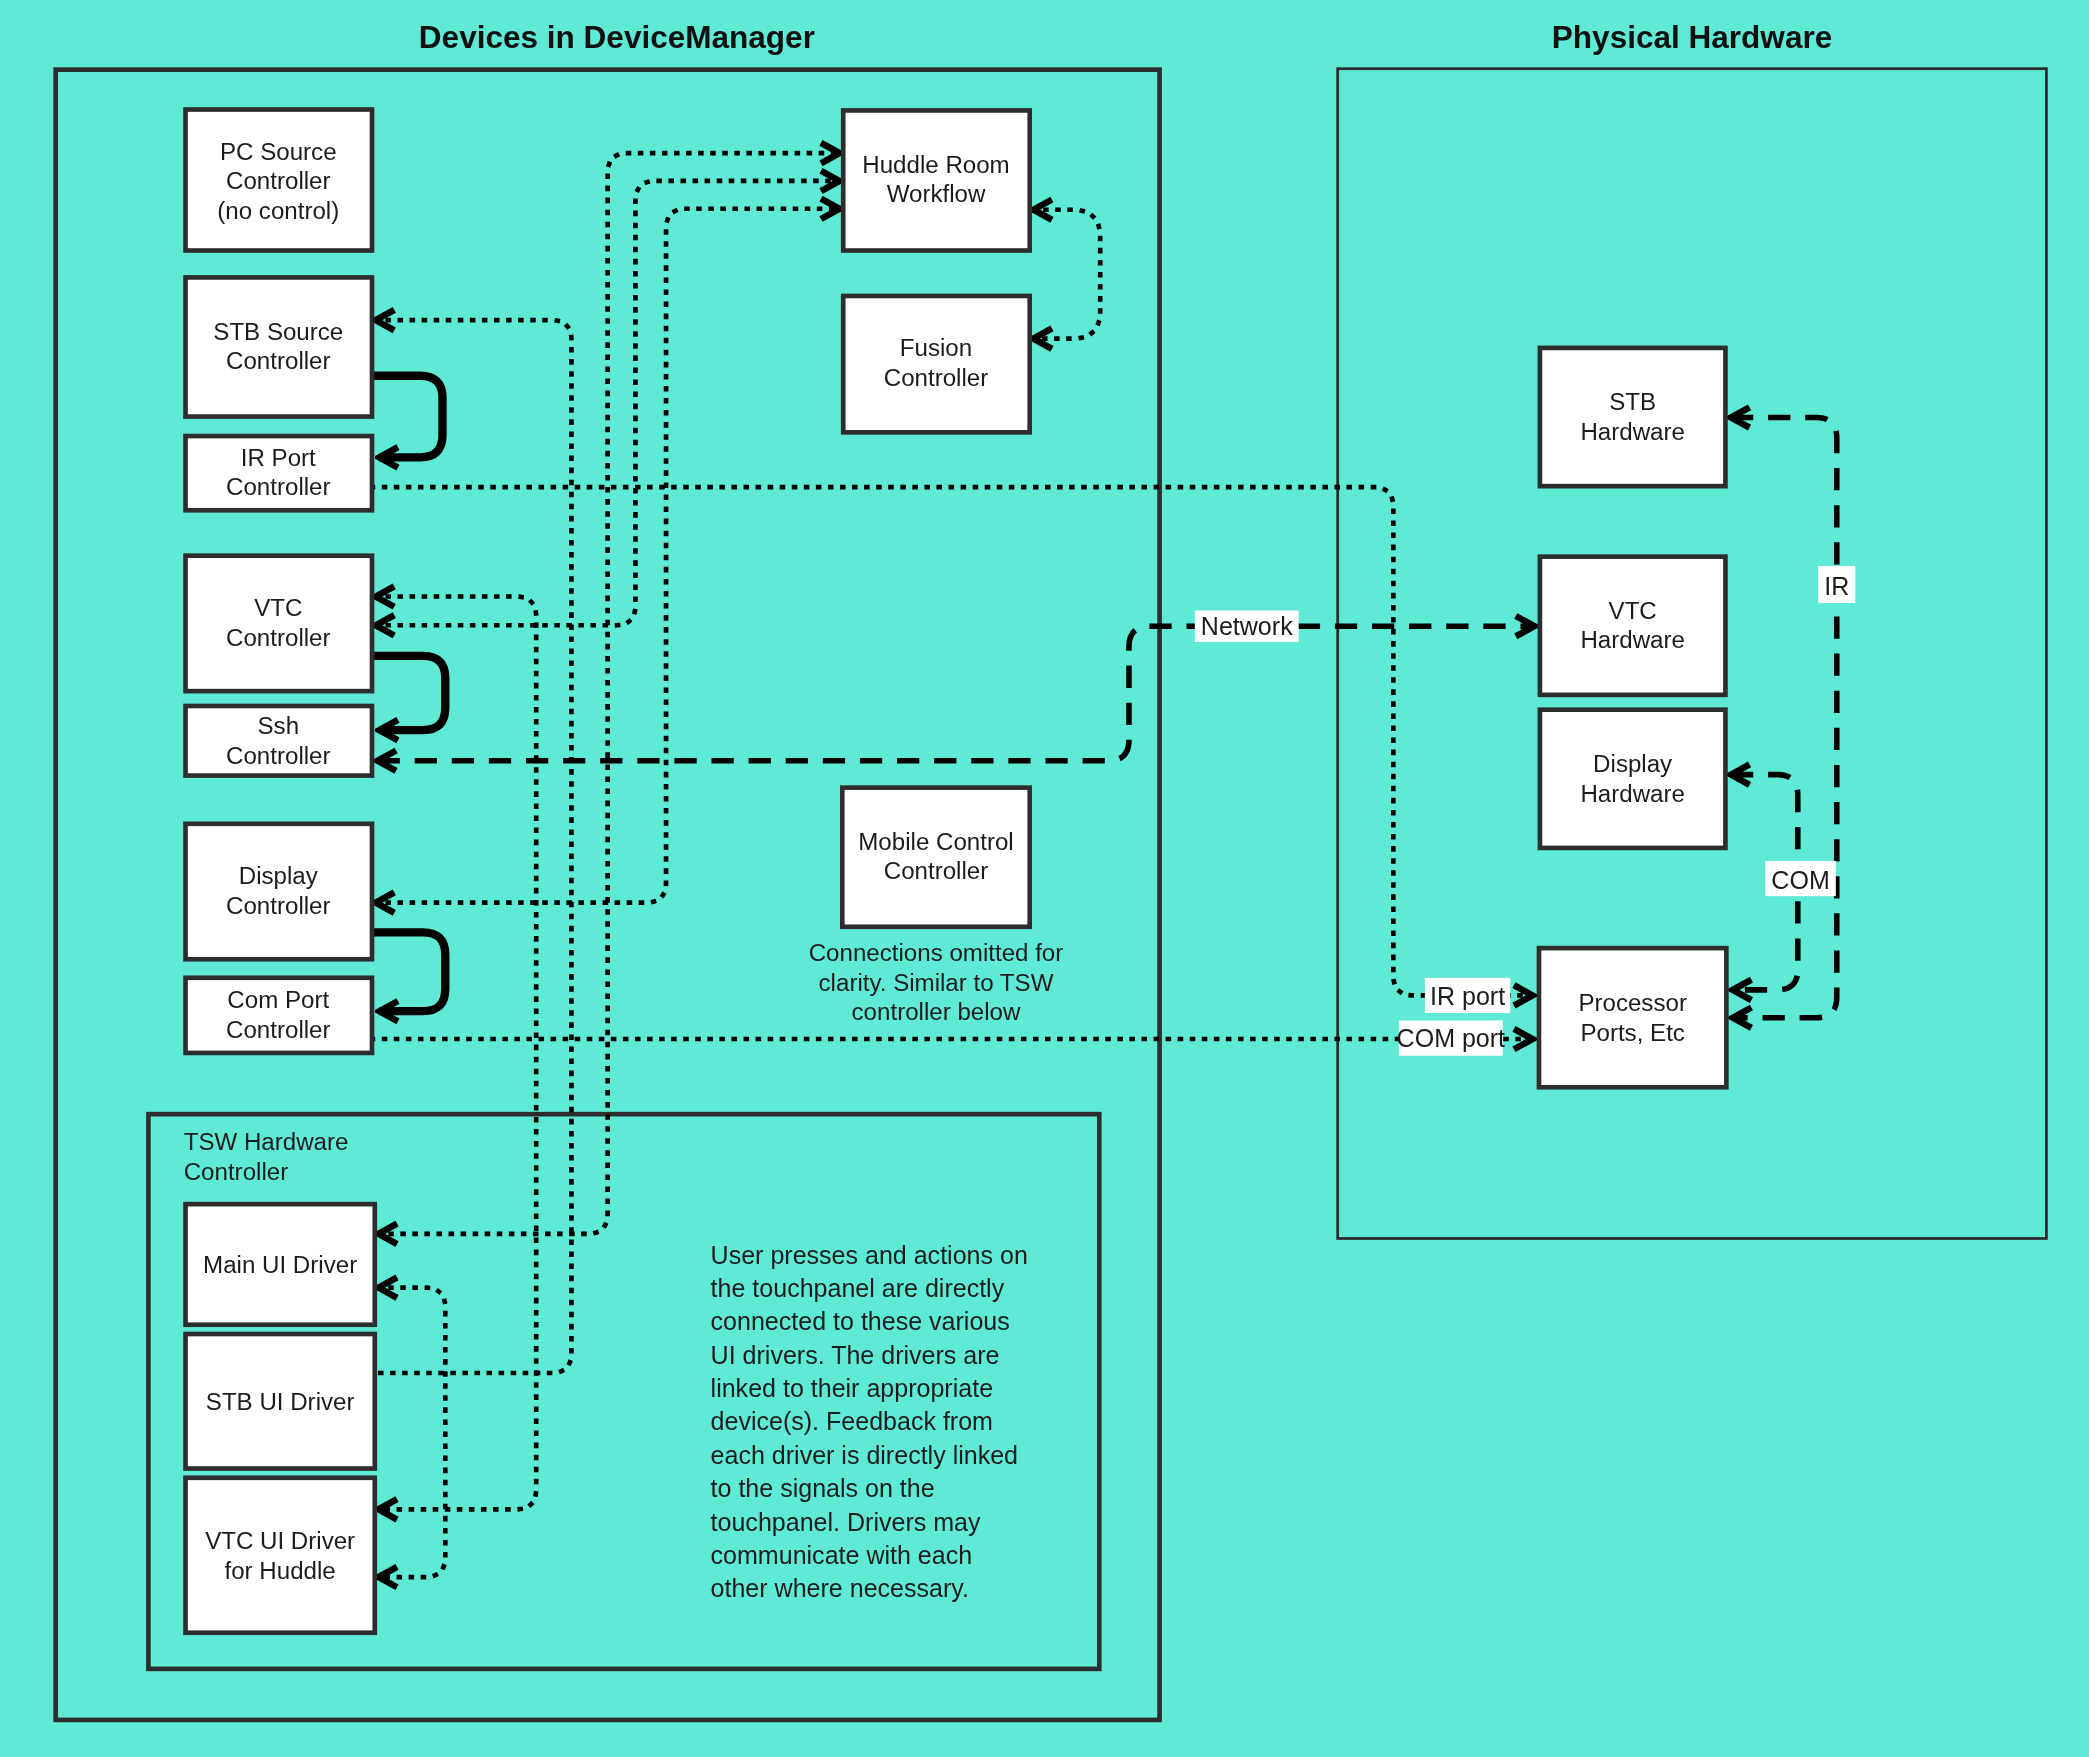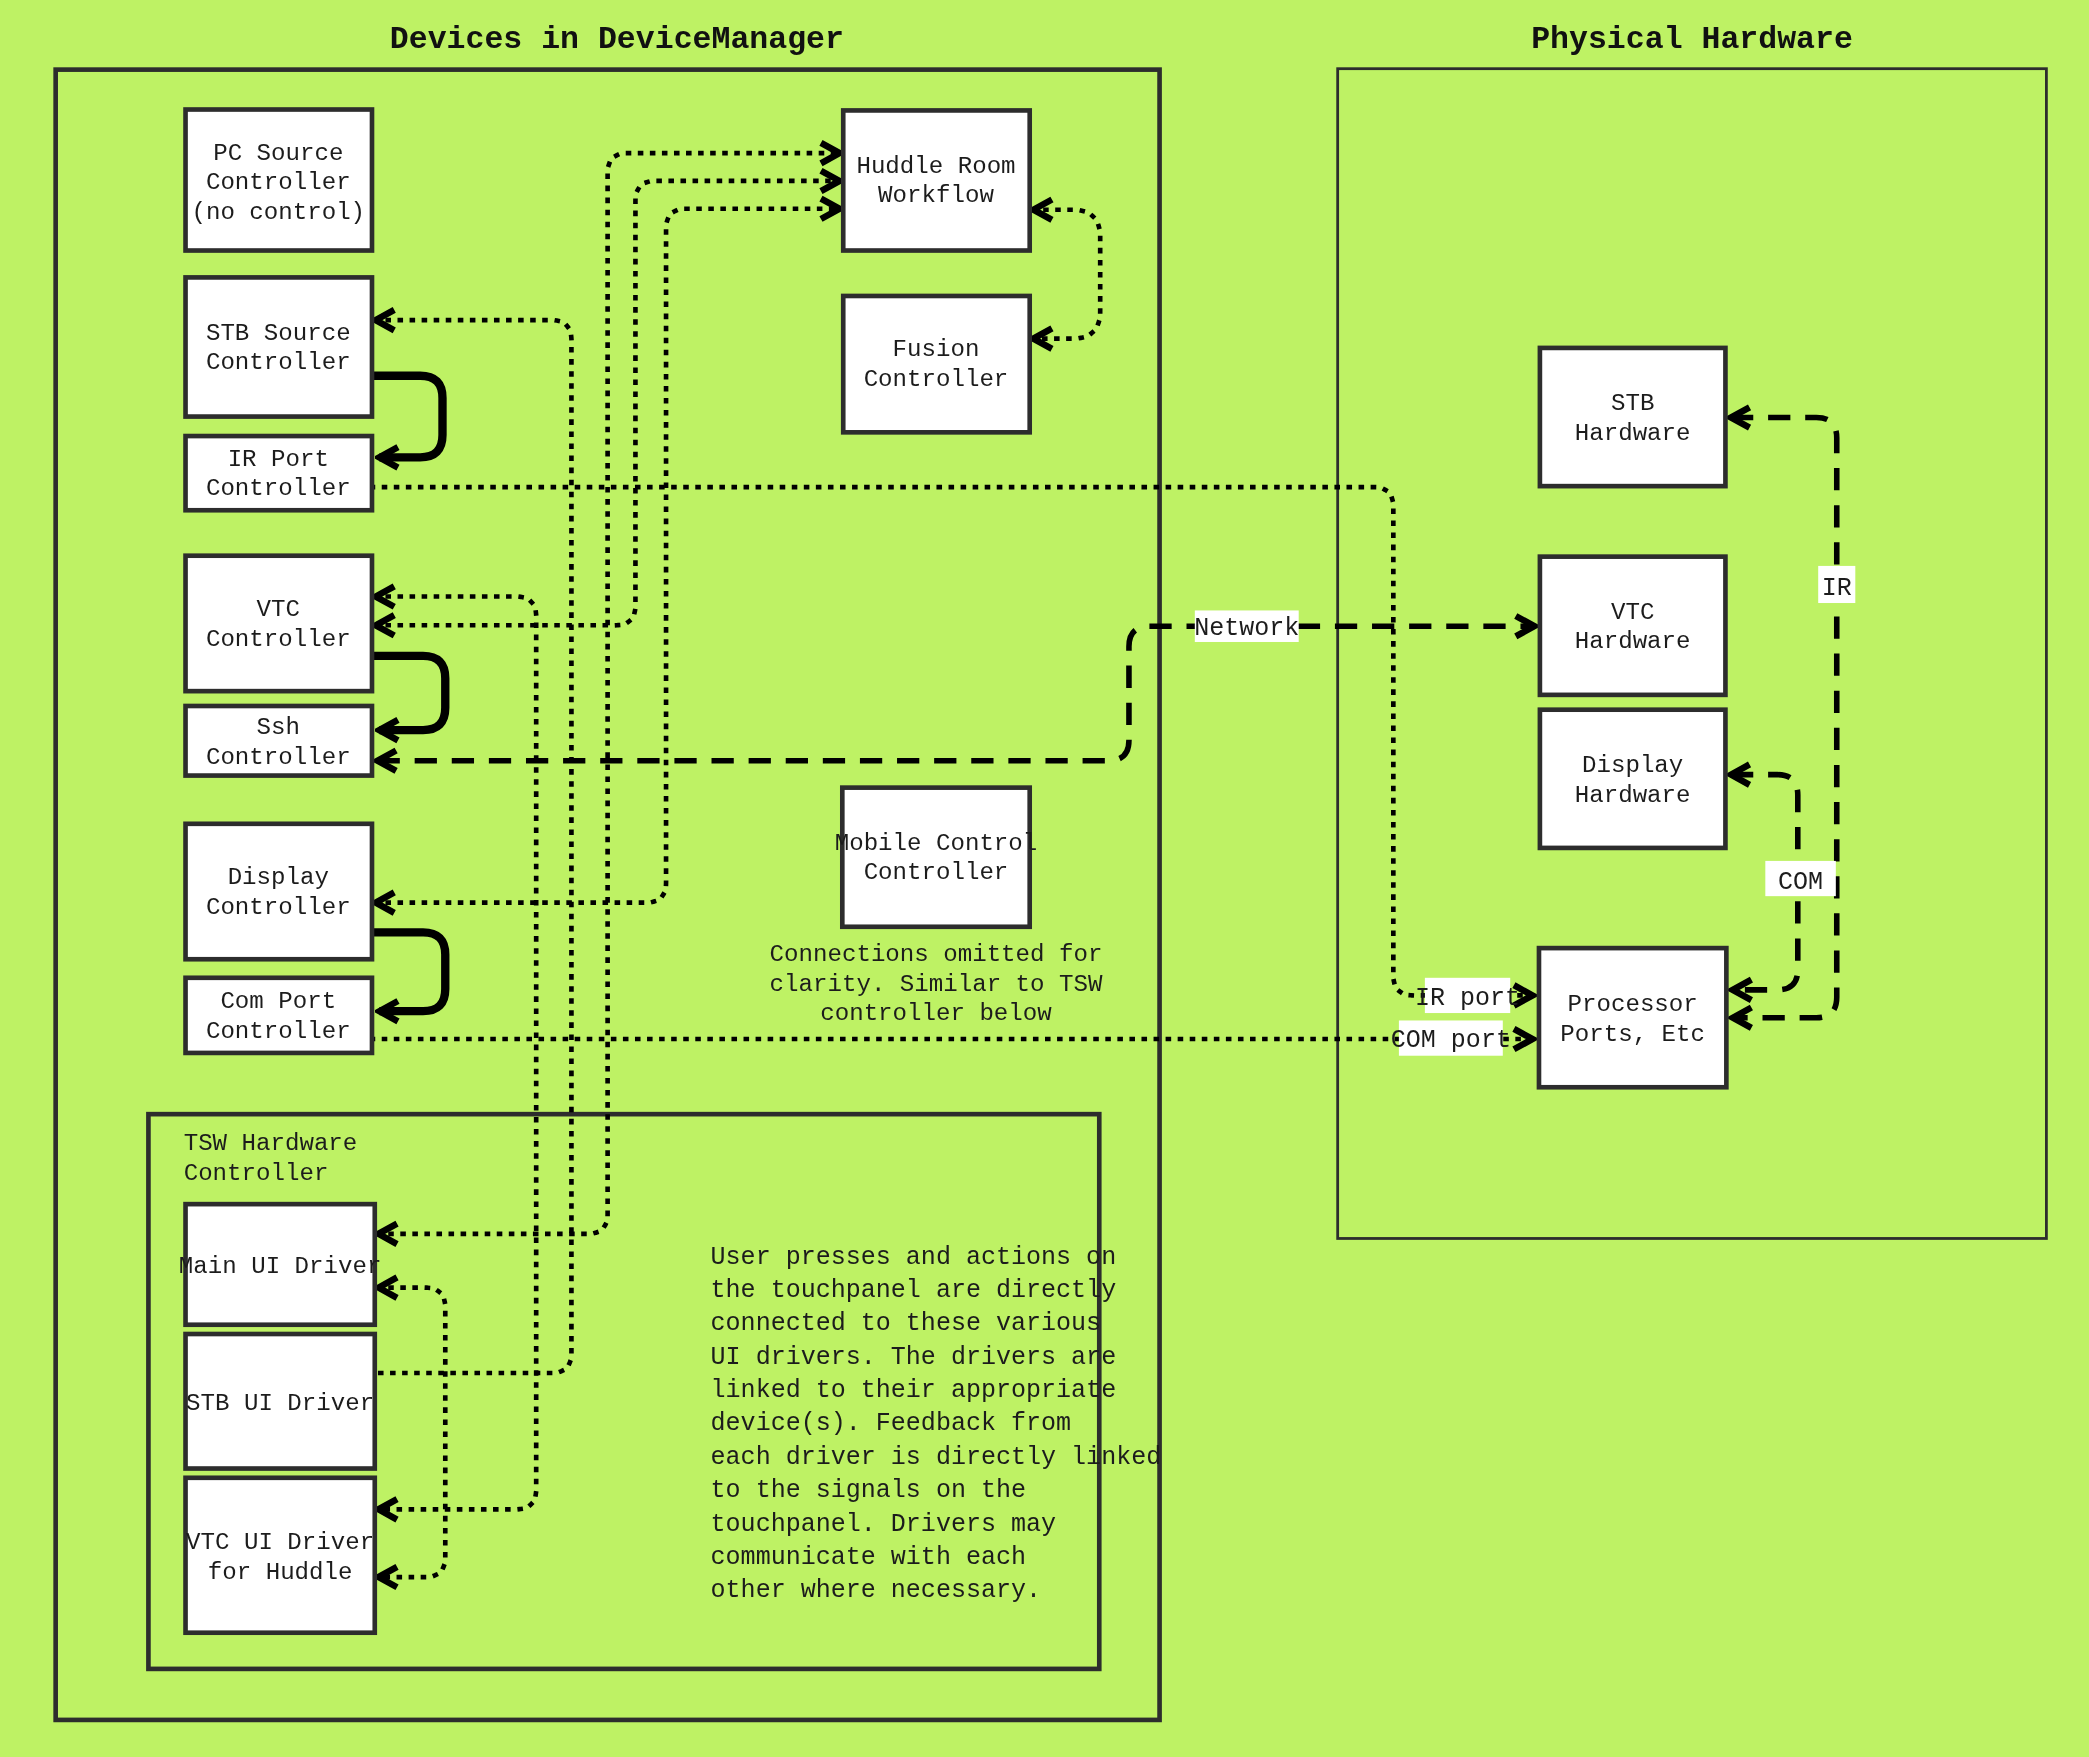--- a/index.html
+++ b/index.html
@@ -1,17 +1,17 @@
 <!DOCTYPE html>
 <html style="font-size:15px"><head>
 <meta charset="utf-8">
 <style>
   html, body { margin: 0; padding: 0; background: #ffffff; }
   body { font-family: "Liberation Sans", sans-serif; }
-  .stage { position: relative; width: 2090px; height: 1758px; background: #bef264; font-family: Liberation Mono, monospace; }
+  .stage { position: relative; width: 2090px; height: 1758px; background: #5eead4; }
   svg { display: block; }
   text { fill: #1c1c1c; }
   .title { font-size: 34px; font-weight: bold; fill: #111; }
   .boxlabel { font-size: 26px; }
   .note { font-size: 26px; }
   .para { font-size: 27px; }
   .edgelabel { font-size: 27px; }
   .node-rect { fill: #ffffff; stroke: #2d2d2d; stroke-width: 5; }
   .container-rect { fill: none; stroke: #2d2d2d; }
   .dotted { fill: none; stroke: #000; stroke-width: 5; stroke-dasharray: 1 12; stroke-linecap: square; }

